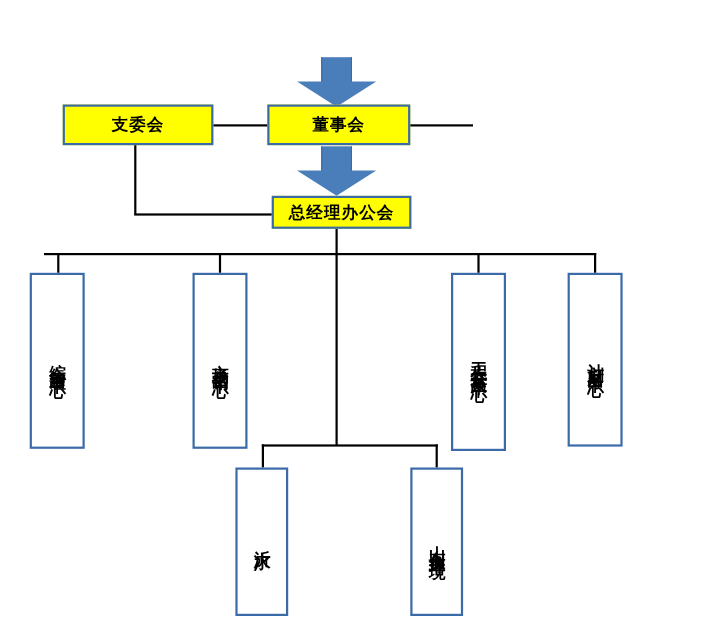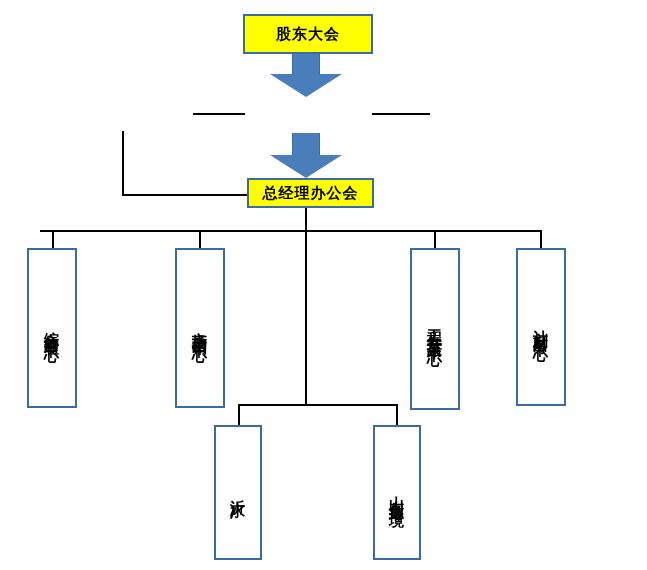--- a/index.html
+++ b/index.html
@@ -119,25 +119,28 @@
   <div class="blockarrow" style="left:270px; top:52px; width:72px; height:45px;">
     <div class="shaft" style="width:28px; height:24px;"></div>
     <div class="head" style="border-left-width:36px; border-right-width:36px; border-top-width:23px;"></div>
   </div>
 
   <div class="blockarrow" style="left:270px; top:133px; width:72px; height:45px;">
     <div class="shaft" style="width:28px; height:24px;"></div>
     <div class="head" style="border-left-width:36px; border-right-width:36px; border-top-width:23px;"></div>
   </div>
 
-  <div class="node exec" style="left:243px; top:14px; width:130px; height:40px;">
-    <span>股东大会</span>
+
+  <div class="node exec" style="left:57px; top:95px; width:137px; height:37px;">
+    <span>支委会</span>
   </div>
 
-
+  <div class="node exec" style="left:243px; top:95px; width:130px; height:37px;">
+    <span>董事会</span>
+  </div>
 
 
   <div class="node exec" style="left:247px; top:178px; width:127px; height:30px;">
     <span>总经理办公会</span>
   </div>
 
   <div class="node unit" style="left:27px; top:248px; width:50px; height:160px;">
     <span class="vtext">综合管理中心</span>
   </div>
 

